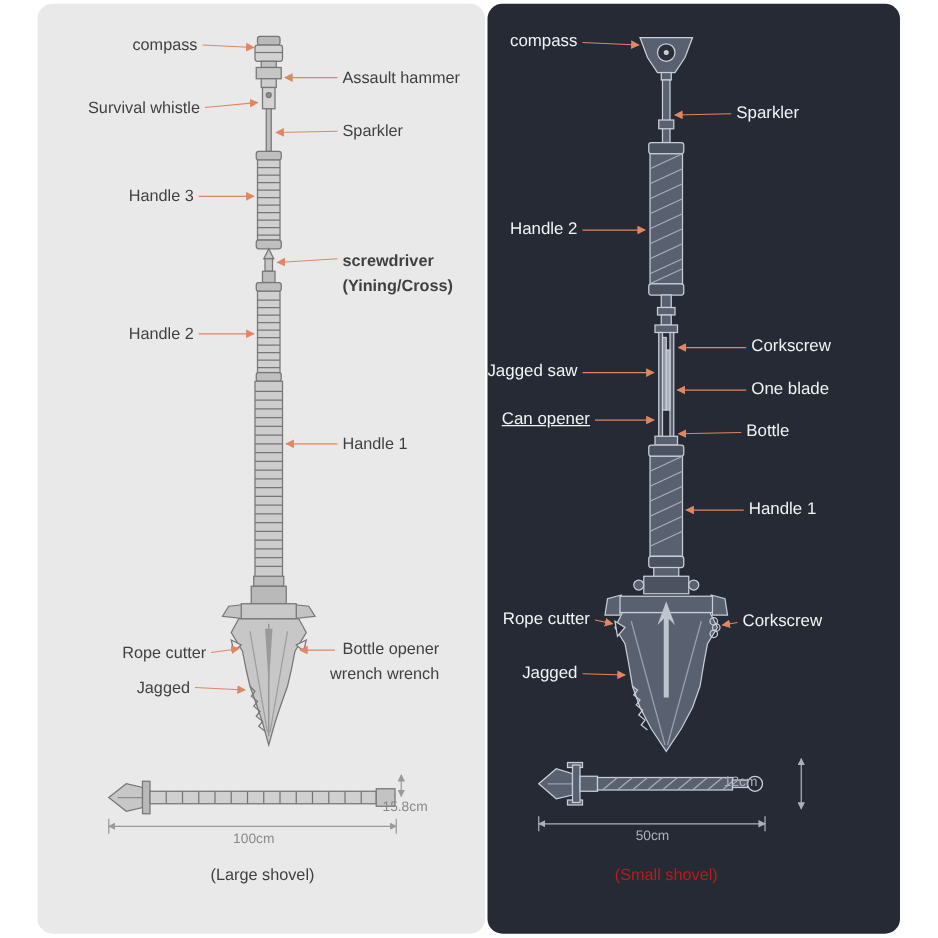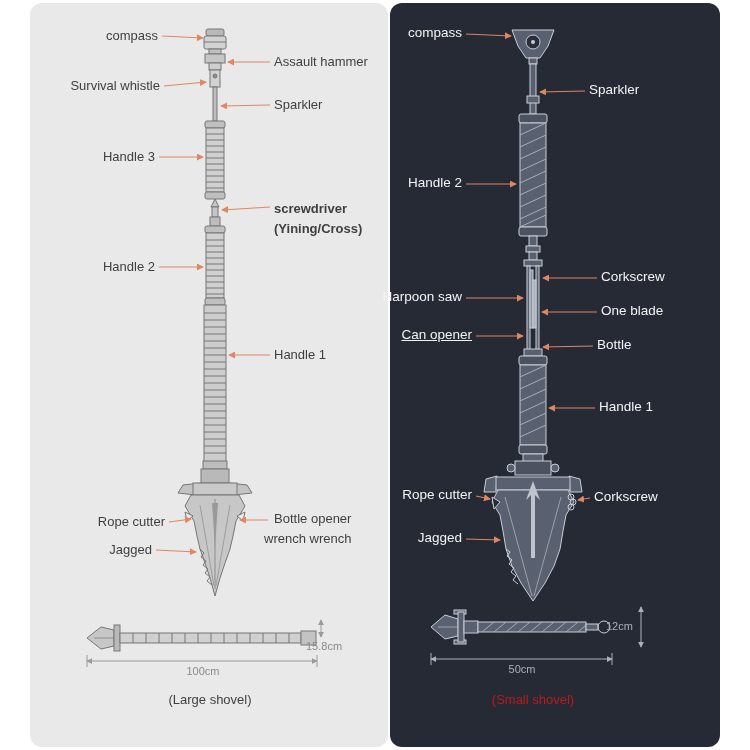--- a/index.html
+++ b/index.html
@@ -227,26 +227,26 @@
   <div class="lbl dark" style="right:598px;top:542px;">Jagged</div>
 
   <div class="dim" style="left:306px;top:640px;">15.8cm</div>
   <div class="dim" style="left:173px;top:665px;width:60px;text-align:center;">100cm</div>
   <div class="caption dark-cap" style="left:145px;top:692px;width:130px;">(Large shovel)</div>
 
   <div class="lbl light" style="right:288px;top:25px;">compass</div>
   <div class="lbl light" style="left:589px;top:82px;">Sparkler</div>
   <div class="lbl light" style="right:288px;top:175px;">Handle 2</div>
   <div class="lbl light" style="left:601px;top:269px;">Corkscrew</div>
-  <div class="lbl light" style="right:288px;top:289px;">Harpoon saw</div>
+  <div class="lbl light" style="right:288px;top:289px;">Jagged saw</div>
   <div class="lbl light" style="left:601px;top:303px;">One blade</div>
   <div class="lbl light" style="right:278px;top:327px;text-decoration:underline;">Can opener</div>
   <div class="lbl light" style="left:597px;top:337px;">Bottle</div>
   <div class="lbl light" style="left:599px;top:399px;">Handle 1</div>
   <div class="lbl light" style="right:278px;top:487px;">Rope cutter</div>
   <div class="lbl light" style="left:594px;top:489px;">Corkscrew</div>
   <div class="lbl light" style="right:288px;top:530px;">Jagged</div>
 
-  <div class="dim light" style="left:606px;top:620px;text-align:right;">12cm</div>
+  <div class="dim light" style="left:579px;top:620px;text-align:right;">12cm</div>
   <div class="dim light" style="left:495px;top:663px;width:54px;text-align:center;">50cm</div>
   <div class="caption light-cap" style="left:468px;top:692px;width:130px;">(Small shovel)</div>
 
 </div>
 
 </body></html>

